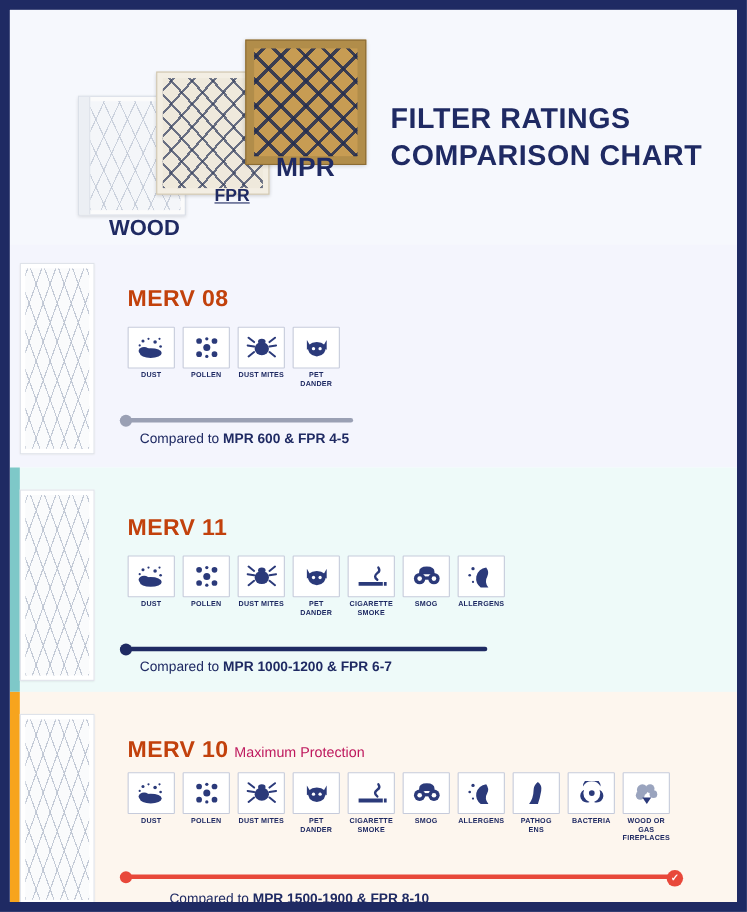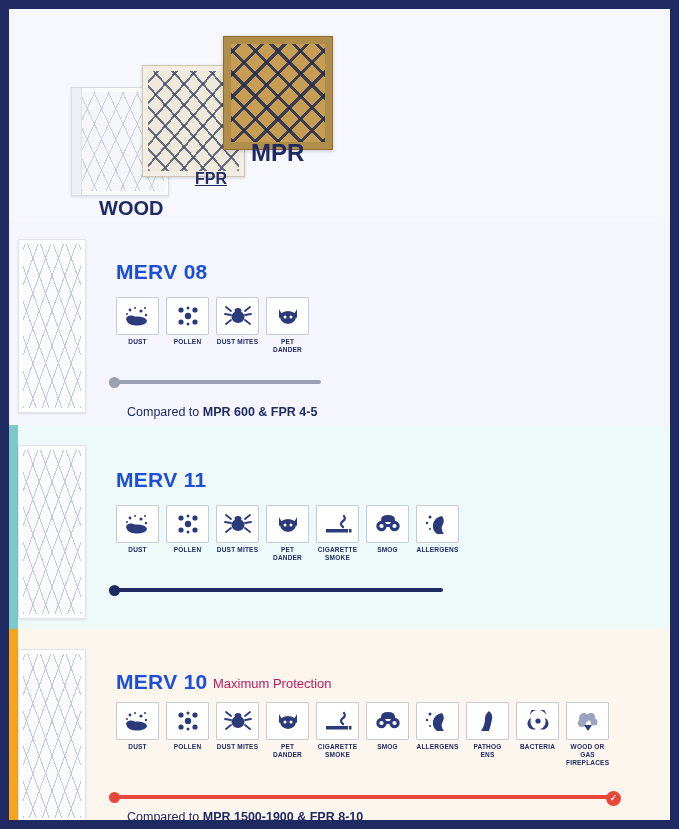--- a/index.html
+++ b/index.html
@@ -157,21 +157,21 @@
       repeating-linear-gradient(-70deg, rgba(186,194,208,0.85) 0 1px, transparent 1px 12px),
       #fafbfc;
   }
   .sec1 .thumb { top: 17px; }
   .sec2 .thumb { top: 20px; }
   .sec3 .thumb { top: 20px; }
 
   .sec-title {
     position: absolute;
     left: 107px;
-    color: #1d4ed8;
+    color: #c2410c;
     font-size: 21px;
     font-weight: bold;
     letter-spacing: 0.3px;
   }
   .sec1 .sec-title { top: 38px; }
   .sec2 .sec-title { top: 43px; }
   .sec3 .sec-title { top: 41px; }
   .sec-subtitle {
     position: absolute;
     left: 204px;
@@ -258,23 +258,23 @@
     font-weight: bold;
   }
 
   .compare {
     position: absolute;
     left: 118px;
     color: #1f2a63;
     font-size: 12.5px;
   }
   .compare b { font-weight: bold; }
-  .sec1 .compare { top: 170px; margin-top: 13px; }
+  .sec1 .compare { top: 170px; }
   .sec2 .compare { top: 174px; }
-  .sec3 .compare { top: 181px; }
+  .sec3 .compare { top: 181px; margin-left: 27px; }
 </style>
 </head>
 <body>
 
 <div id="page">
   <div class="frame"></div>
   <div class="inner">
 
     <div class="header">
 
@@ -286,20 +286,24 @@
         <div class="filt-fpr-inner"></div>
       </div>
       <div class="filter-art filt-mpr">
         <div class="filt-mpr-inner"></div>
       </div>
 
       <div class="art-label label-merv">WOOD</div>
       <div class="art-label label-fpr">FPR</div>
       <div class="art-label label-mpr">MPR</div>
 
+      <div class="header-title">
+        <span>FILTER RATINGS</span>
+        <span class="line2">COMPARISON CHART</span>
+      </div>
     </div>
 
     <div class="section sec1">
       <div class="thumb">
           <div class="thumb-pleats"></div>
         </div>
       <div class="sec-title">MERV 08</div>
 
       <div class="icon-row">
         <div class="icon-item">
@@ -486,20 +490,23 @@
           </div>
           <div class="icon-caption">ALLERGENS</div>
         </div>
       </div>
 
       <div class="slider">
         <div class="slider-track"></div>
         <div class="slider-knob"></div>
       </div>
 
+      <div class="compare">
+        <span>Compared to </span><b>MPR 1000-1200 &amp; FPR 6-7</b>
+      </div>
     </div>
 
     <div class="section sec3">
       <div class="side-bar"></div>
       <div class="thumb">
           <div class="thumb-pleats"></div>
         </div>
       <div class="sec-title">MERV 10</div>
       <div class="sec-subtitle">Maximum Protection</div>
 

